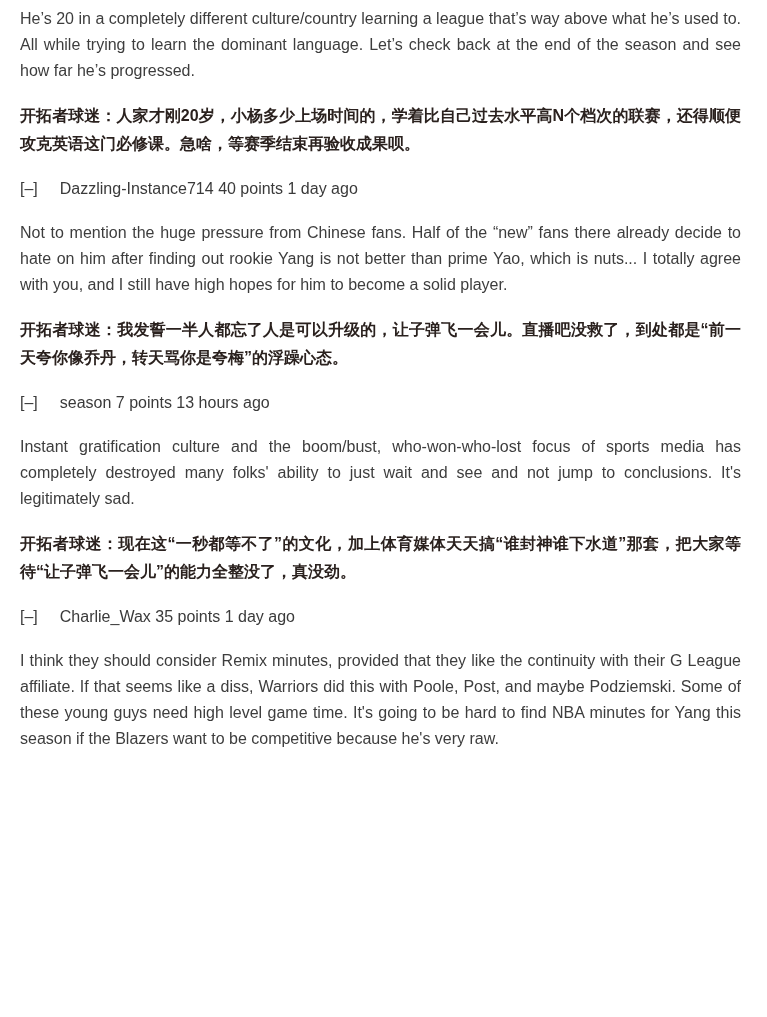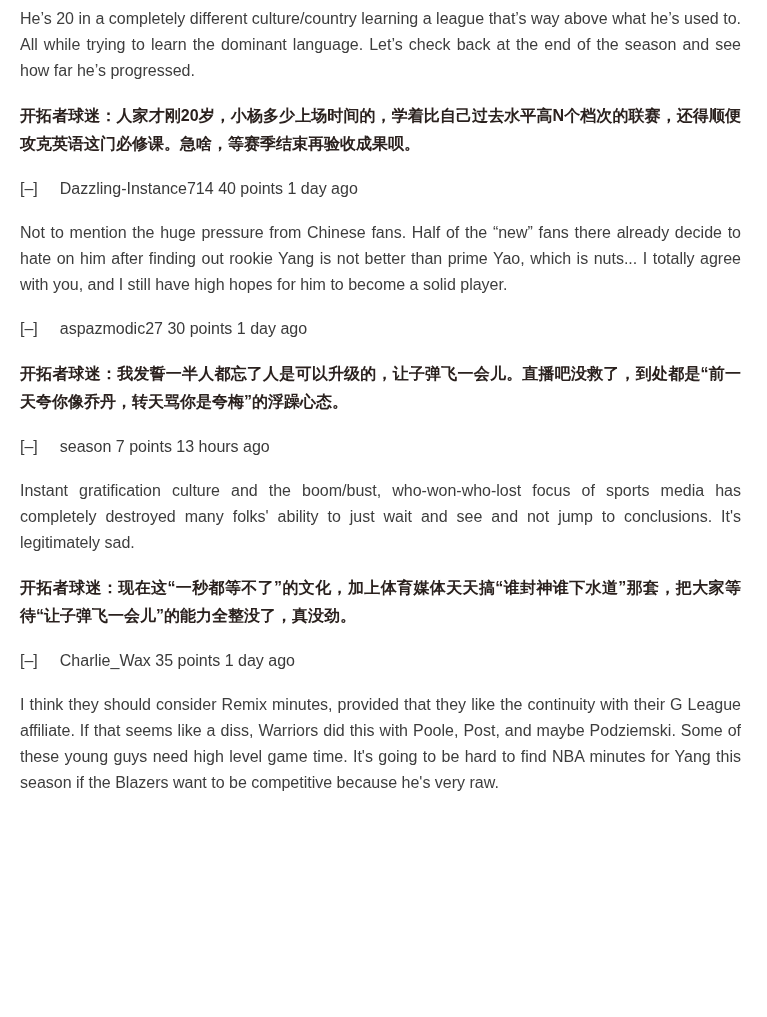--- a/index.html
+++ b/index.html
@@ -58,21 +58,20 @@
     <p class="eng">He’s 20 in a completely different culture/country learning a league that’s way above what he’s used to. All while trying to learn the dominant language. Let’s check back at the end of the season and see how far he’s progressed.</p>
     <p class="chi">开拓者球迷：人家才刚20岁，小杨多少上场时间的，学着比自己过去水平高N个档次的联赛，还得顺便攻克英语这门必修课。急啥，等赛季结束再验收成果呗。</p>
   </div>
 
   <div class="comment">
     <div class="meta"><span class="collapse">[–]</span><span class="username">Dazzling-Instance714</span> <span>40 points</span> <span>1 day ago</span></div>
     <p class="eng">Not to mention the huge pressure from Chinese fans. Half of the “new” fans there already decide to hate on him after finding out rookie Yang is not better than prime Yao, which is nuts... I totally agree with you, and I still have high hopes for him to become a solid player.</p>
   </div>
 
   <div class="comment">
-    <div class="meta"><span class="collapse">[–]</span><span class="username">aspazmodic27</span> <span>30 points</span> <span>1 day ago</span></div>
     <p class="chi">开拓者球迷：我发誓一半人都忘了人是可以升级的，让子弹飞一会儿。直播吧没救了，到处都是“前一天夸你像乔丹，转天骂你是夸梅”的浮躁心态。</p>
   </div>
 
   <div class="comment">
     <div class="meta"><span class="collapse">[–]</span><span class="username">season</span> <span>7 points</span> <span>13 hours ago</span></div>
     <p class="eng">Instant gratification culture and the boom/bust, who-won-who-lost focus of sports media has completely destroyed many folks' ability to just wait and see and not jump to conclusions. It's legitimately sad.</p>
     <p class="chi">开拓者球迷：现在这“一秒都等不了”的文化，加上体育媒体天天搞“谁封神谁下水道”那套，把大家等待“让子弹飞一会儿”的能力全整没了，真没劲。</p>
   </div>
 
   <div class="comment">

